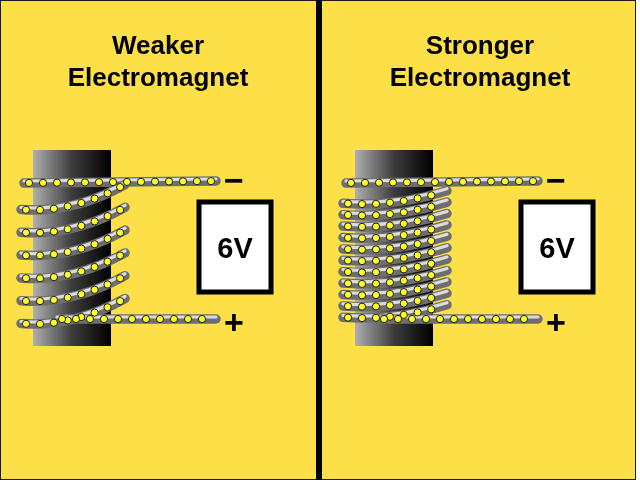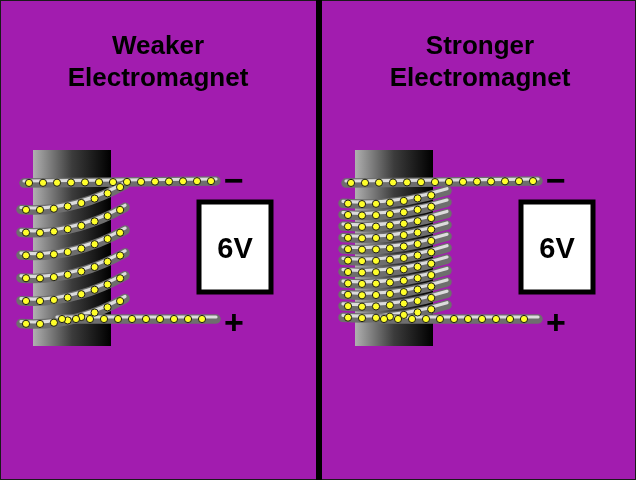--- a/index.html
+++ b/index.html
@@ -1,19 +1,19 @@
 <!DOCTYPE html>
 <html><head>
 <meta charset="utf-8">
 <style>
   html,body{margin:0;padding:0;background:#fff;}
   .stage{
     position:relative;
     width:636px;height:480px;
-    background:#a21caf;
+    background:#fde047;
     box-shadow: inset 0 0 0 1px #1a1a1a;
     display:flex;
     font-family:"Liberation Sans",sans-serif;
     overflow:hidden;
   }
   .panel{display:block;flex:0 0 auto;}
   .divider{flex:0 0 auto;width:6px;height:480px;background:#000;}
   .title{font-family:"Liberation Sans",sans-serif;font-weight:bold;font-size:26px;fill:#000;text-anchor:middle;}
   .vlabel{font-family:"Liberation Sans",sans-serif;font-weight:bold;font-size:29px;fill:#000;text-anchor:middle;}
   .term{font-family:"Liberation Sans",sans-serif;font-weight:bold;font-size:34px;fill:#000;text-anchor:middle;}

